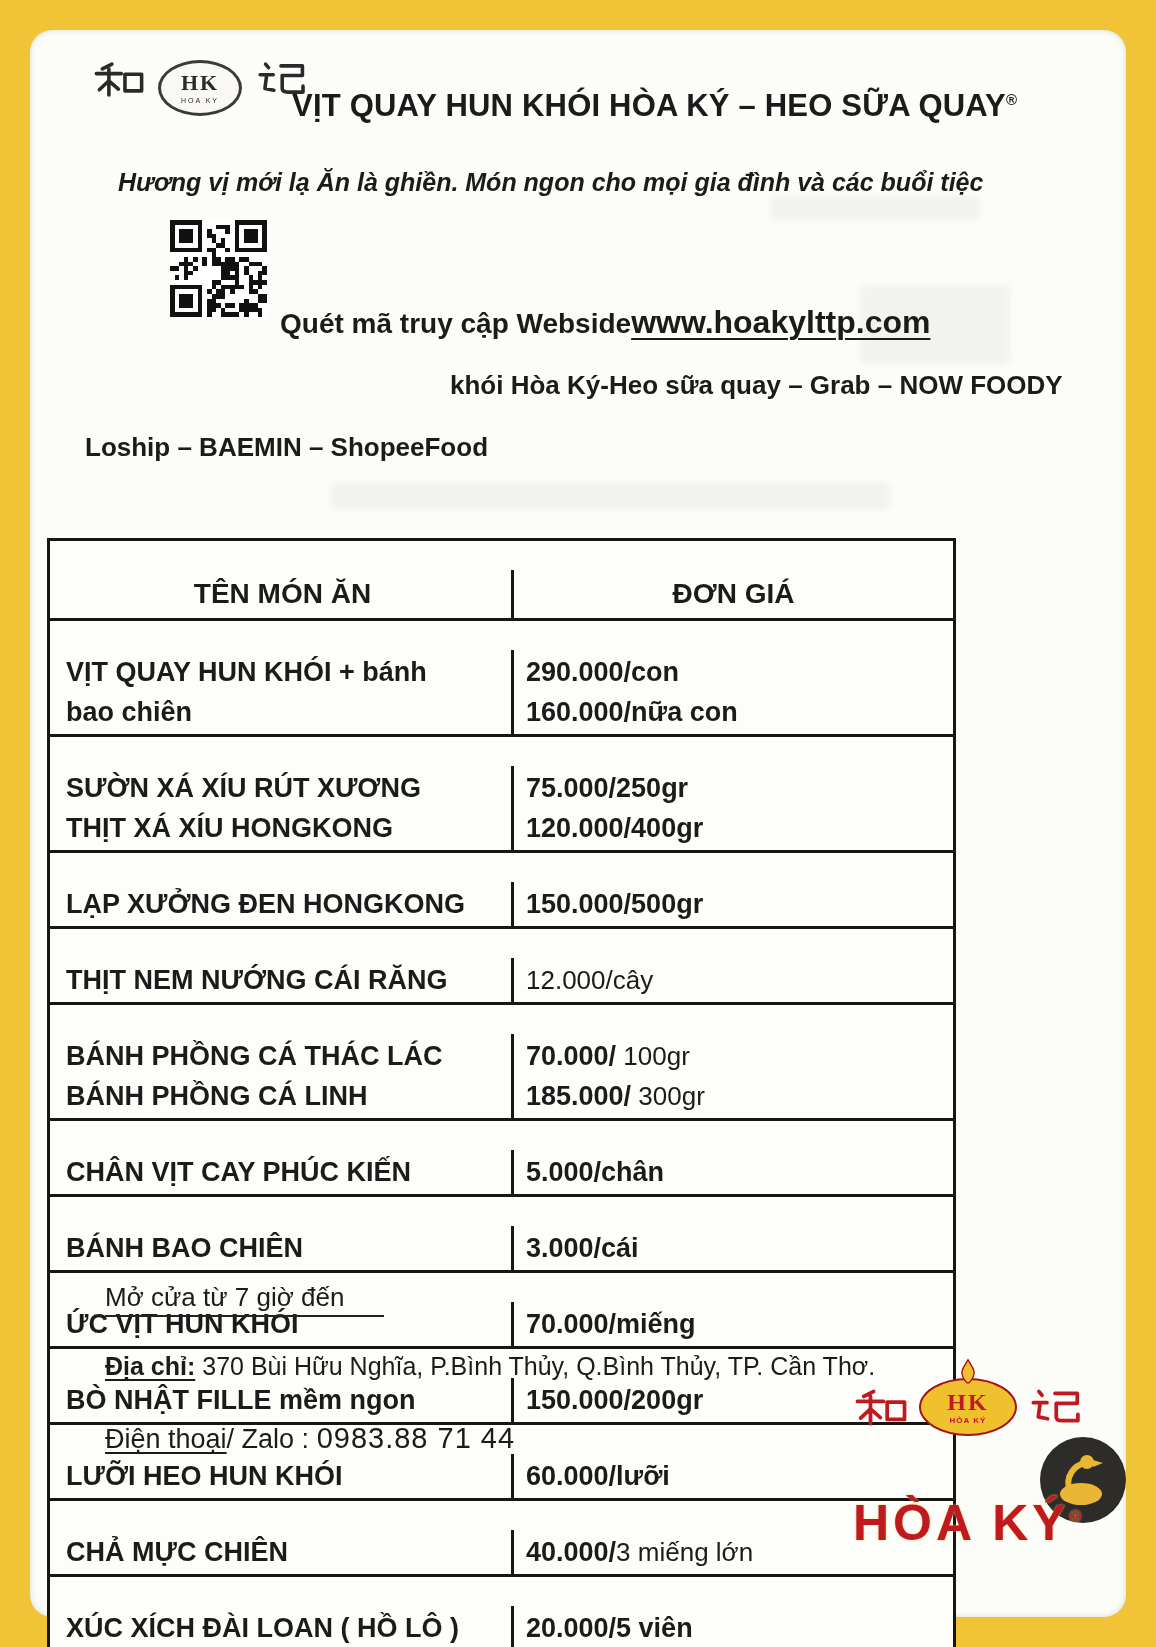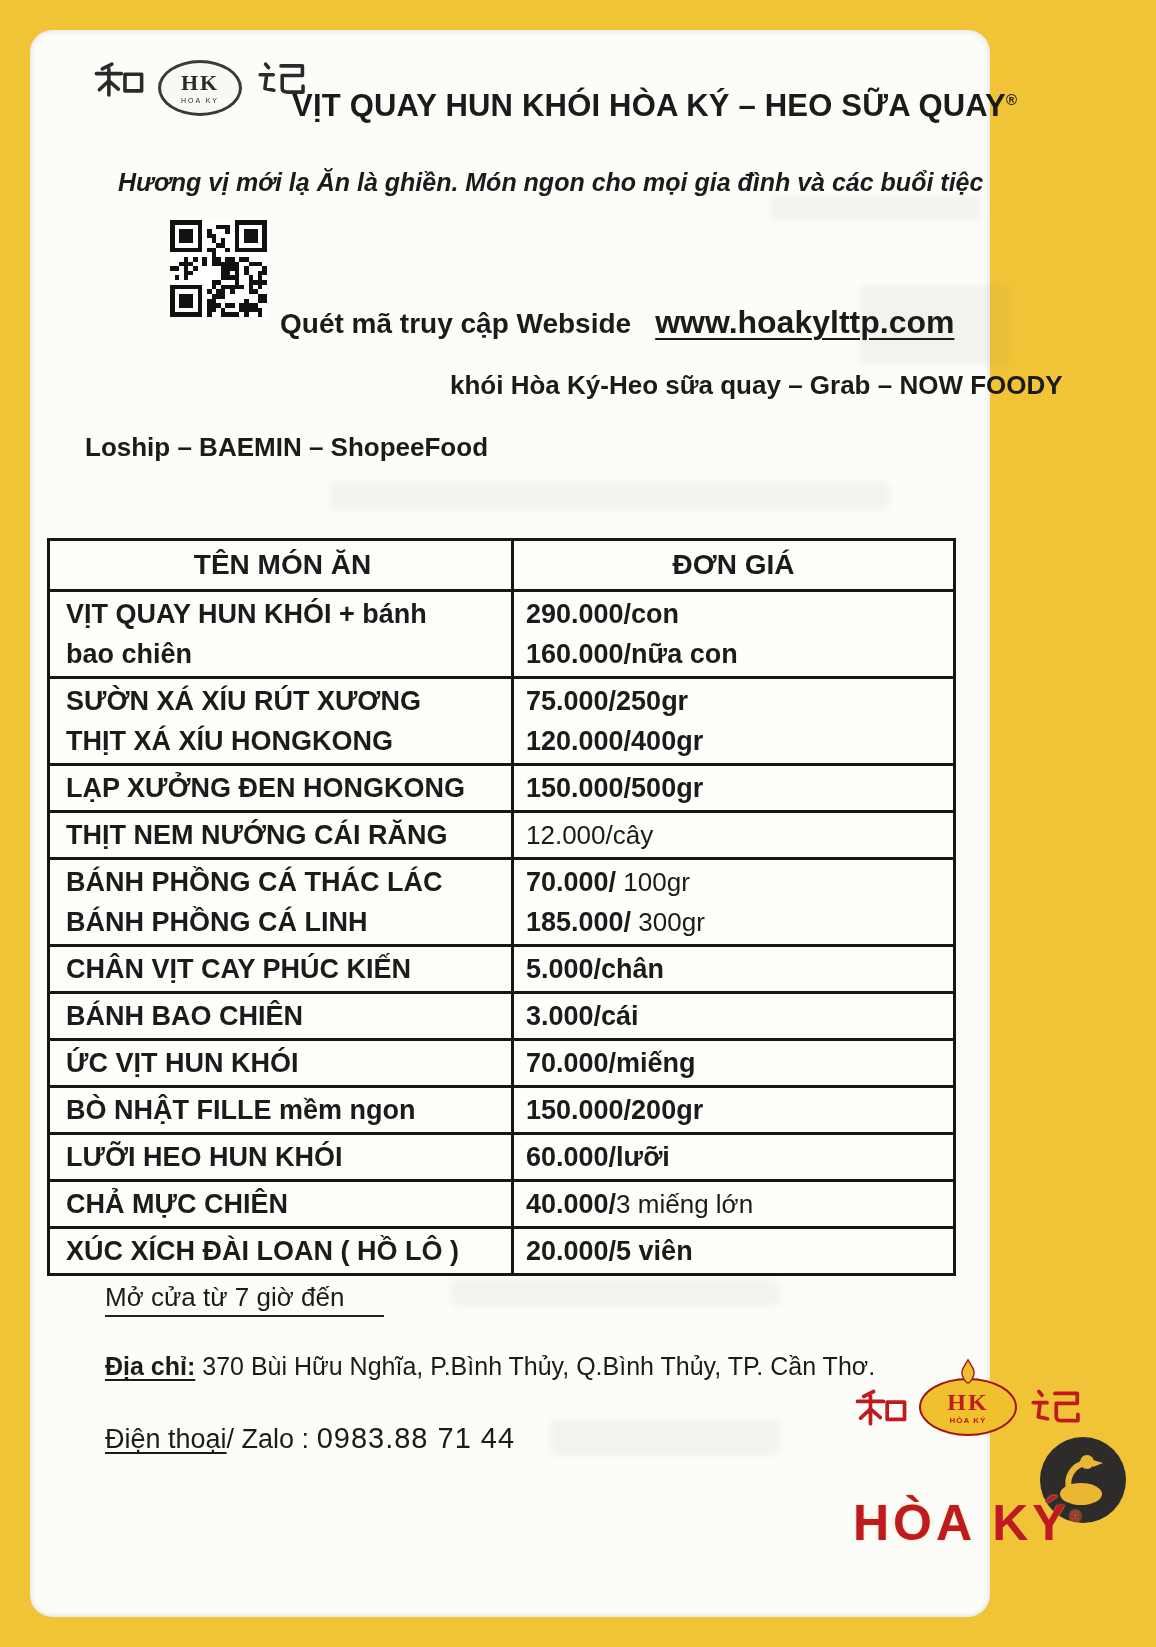--- a/index.html
+++ b/index.html
@@ -3,21 +3,21 @@
 <meta charset="utf-8">
 <style>
   html,body{margin:0;padding:0;}
   body{
     width:1156px;height:1647px;position:relative;
     background:#f1c437;
     font-family:"Liberation Sans","DejaVu Sans",sans-serif;
     color:#1b1b1b;overflow:hidden;
   }
   .card{
-    position:absolute;left:30px;top:30px;width:960px;height:1587px;
+    position:absolute;left:30px;top:30px;width:1096px;height:1587px;
     background:#fcfcf8;border-radius:22px;
     box-shadow:0 0 6px rgba(0,0,0,.15) inset;
   }
   .abs{position:absolute;}
   .smudge{position:absolute;background:rgba(110,110,110,.07);filter:blur(3px);border-radius:6px;}
 
   
   .logo-top{position:absolute;left:64px;top:28px;display:flex;align-items:flex-start;gap:14px;color:#2a2a2a;}
   .hanzi{display:block;}
   .hanzi path{fill:none;stroke:currentColor;stroke-width:6;stroke-linecap:round;stroke-linejoin:round;}
@@ -27,32 +27,32 @@
     background:#faf8f2;margin-top:2px;
   }
   .badge-top .hk{font-family:"Liberation Serif","DejaVu Serif",serif;font-weight:bold;font-size:22px;letter-spacing:2px;}
   .badge-top .sub{font-size:7px;letter-spacing:2px;margin-top:3px;}
 
   .title{left:262px;top:58px;font-size:31px;font-weight:bold;white-space:nowrap;letter-spacing:.2px;text-align:right;}
   .title sup{font-size:15px;}
   .tagline{left:88px;top:138px;font-size:25px;font-weight:bold;font-style:italic;white-space:nowrap;}
 
   .qr{left:140px;top:190px;width:97px;height:97px;}
-  .qr-row{left:250px;top:274px;display:flex;align-items:baseline;gap:24px;white-space:nowrap;}
+  .qr-row{left:250px;top:274px;display:flex;align-items:baseline;gap:0;white-space:nowrap;}
   .qr-caption{font-size:28px;font-weight:bold;}
   .website{font-size:32px;font-weight:bold;text-decoration:underline;text-decoration-thickness:2px;text-underline-offset:5px;}
 
   .delivery1{left:420px;top:340px;font-size:26px;font-weight:bold;white-space:nowrap;}
   .delivery2{left:55px;top:402px;font-size:26px;font-weight:bold;white-space:nowrap;}
 
   
   .menu-table{left:17px;top:508px;width:903px;border:3px solid #161616;background:#fdfdfa;}
   .thead,.trow{display:grid;grid-template-columns:464px 1fr;}
   .trow{border-top:3px solid #161616;}
-  .cell{padding:2px 12px;display:flex;flex-direction:column;justify-content:center;}
+  .cell{padding:2px 12px;display:flex;flex-direction:column;justify-content:center;margin-top:29px;}
   .name-cell{border-right:3px solid #161616;padding-left:16px;}
   .th{font-size:28px;font-weight:bold;text-align:center;align-items:center;line-height:44px;border-right:0;}
   .thead .name-cell{border-right:3px solid #161616;}
   .nline{font-size:27px;font-weight:bold;line-height:40px;white-space:nowrap;}
   .pline{font-size:27px;line-height:40px;text-align:left;white-space:nowrap;}
   .seg-b{font-weight:bold;}
   .seg-n{font-weight:400;font-size:26px;}
 
   
   .hours{left:75px;top:1252px;font-size:26px;}

